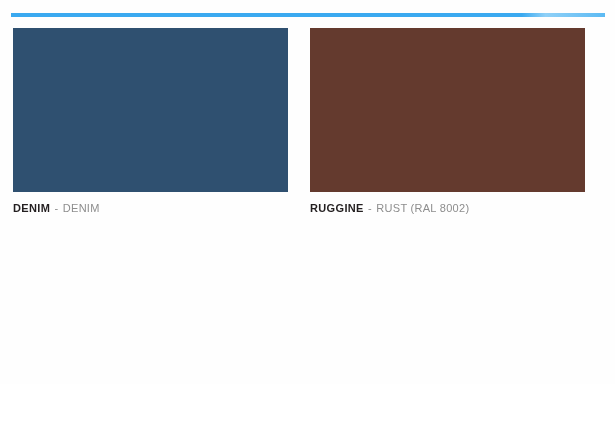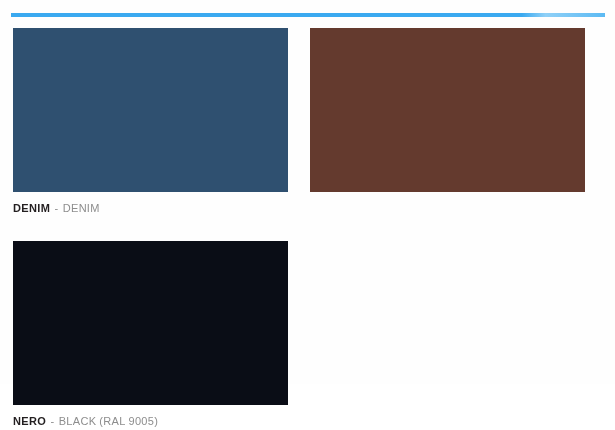--- a/index.html
+++ b/index.html
@@ -105,21 +105,18 @@
   <div class="accent-rule"></div>
 
   <div class="swatch-grid" id="swatch-grid">
       <div class="swatch-cell">
         <div class="swatch-chip" style="background: rgb(47, 80, 112);"></div>
         <div class="swatch-caption"><span class="swatch-name">DENIM</span> <span class="swatch-sep">-</span> <span class="swatch-desc">DENIM</span></div>
         <div class="row-gap-spacer"></div>
       </div>
       <div class="swatch-cell">
         <div class="swatch-chip" style="background: rgb(100, 58, 46);"></div>
+        <div class="swatch-caption"><span class="swatch-name">RUGGINE</span> <span class="swatch-sep">-</span> <span class="swatch-desc">RUST</span><span class="swatch-ral">(RAL 8002)</span></div>
         <div class="row-gap-spacer"></div>
-      </div>
-      <div class="swatch-cell">
-        <div class="swatch-chip" style="background: rgb(10, 13, 22);"></div>
-        <div class="swatch-caption"><span class="swatch-name">NERO</span> <span class="swatch-sep">-</span> <span class="swatch-desc">BLACK</span><span class="swatch-ral">(RAL 9005)</span></div>
       </div>
     </div>
 
 </div>
 
 </body></html>

